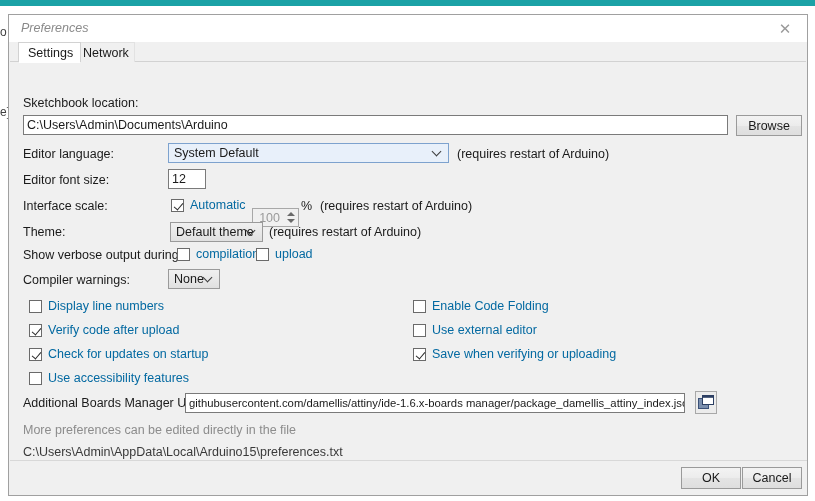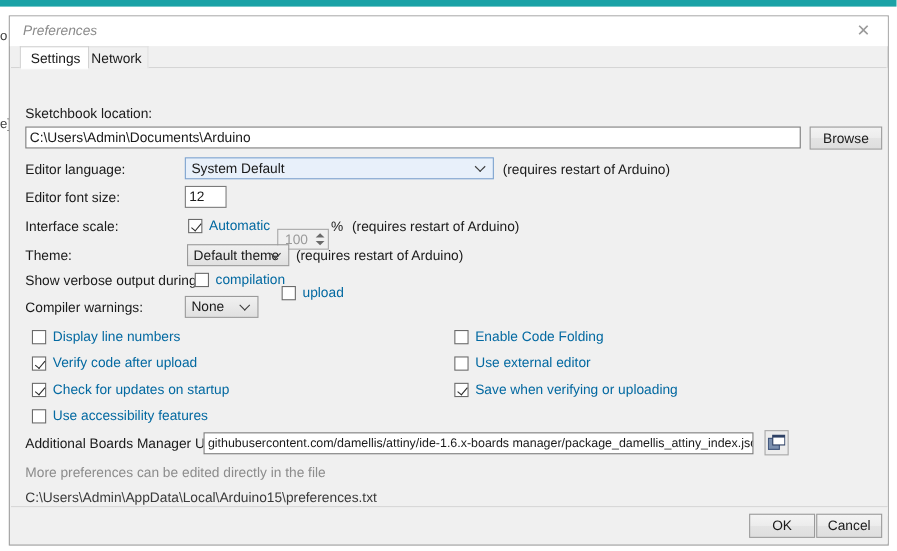--- a/index.html
+++ b/index.html
@@ -402,27 +402,27 @@
       <span>Default theme</span>
       <span class="chev"></span>
     </div>
     <div class="note" style="left:259px; top:163px;">(requires restart of Arduino)</div>
 
     <div class="row-label" style="left:13px; top:186px;">Show verbose output during:</div>
     <div class="cbx-wrap" style="left:167px; top:185px;">
       <span class="cbx"></span>
       <span class="cbx-label">compilation</span>
     </div>
-    <div class="cbx-wrap" style="left:246px; top:185px;margin-top:12px;">
+    <div class="cbx-wrap" style="left:246px; top:185px;">
       <span class="cbx"></span>
       <span class="cbx-label">upload</span>
     </div>
 
     <div class="row-label" style="left:13px; top:211px;">Compiler warnings:</div>
-    <div class="combo-gray" style="left:158px; top:207px; width:67px; height:20px;">
+    <div class="combo-gray" style="left:158px; top:207px; width:52px; height:20px;">
       <span>None</span>
       <span class="chev"></span>
     </div>
 
     <div class="cbx-wrap" style="left:19px; top:237px;">
       <span class="cbx"></span>
       <span class="cbx-label">Display line numbers</span>
     </div>
     <div class="cbx-wrap" style="left:19px; top:261px;justify-content:flex-end;">
       <span class="cbx checked"></span>

